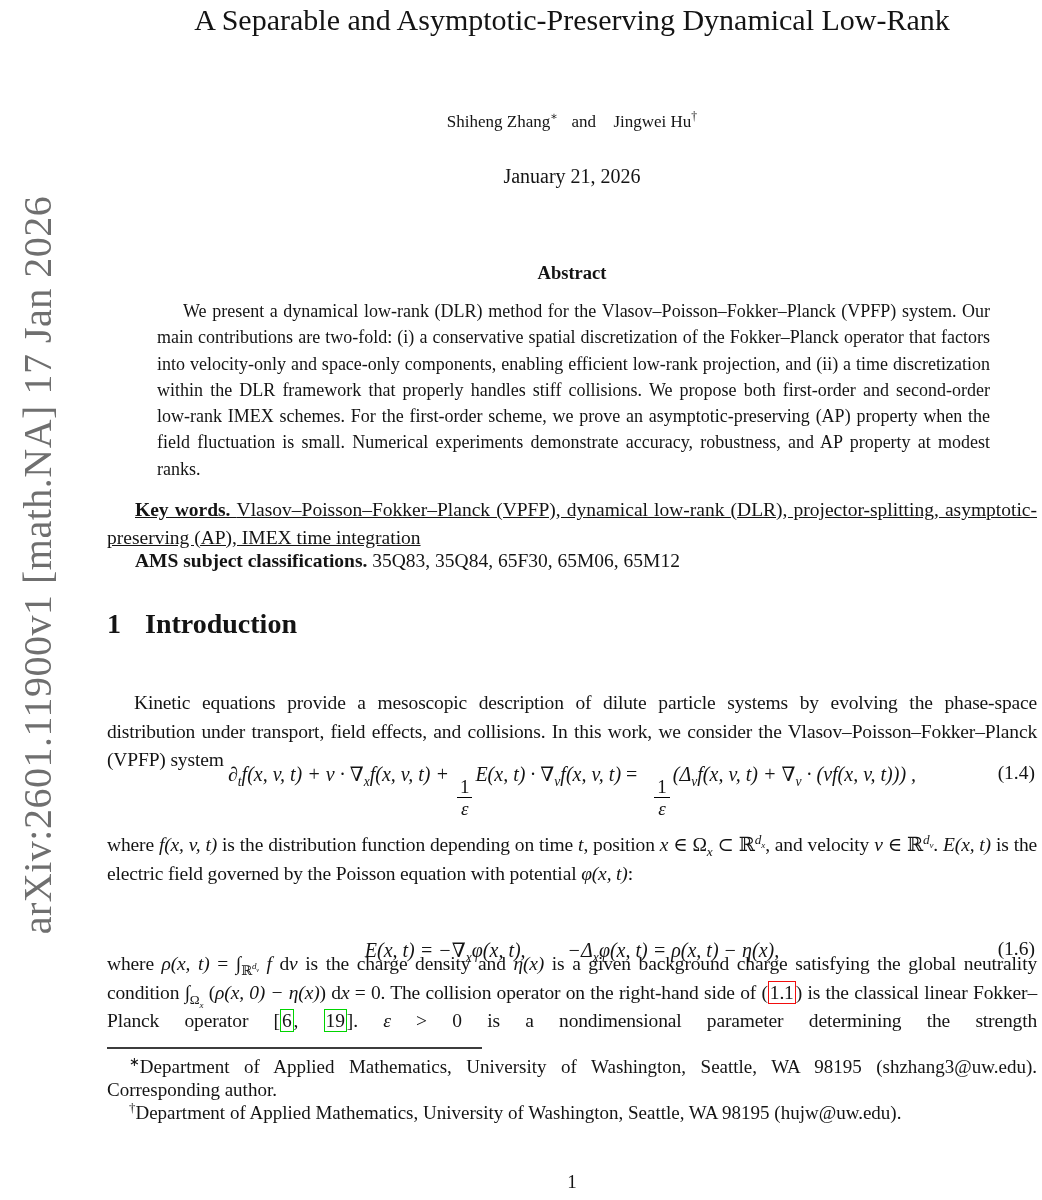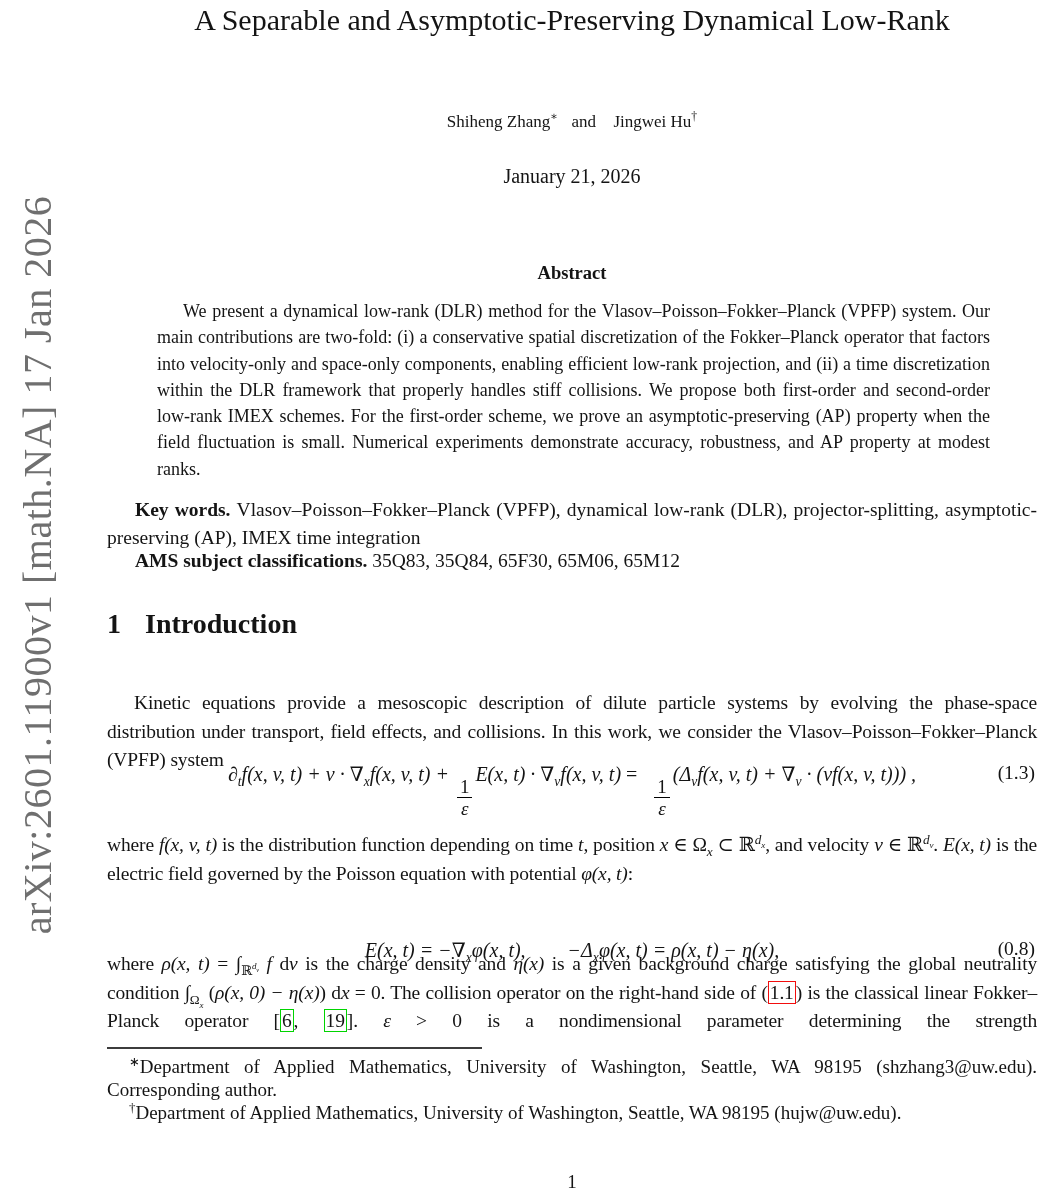--- a/index.html
+++ b/index.html
@@ -11,21 +11,21 @@
   .col{left:107px;width:930px;position:absolute;}
   .stamp{
     left:-372px;top:539px;width:820px;height:52px;line-height:52px;text-align:center;
     transform:rotate(-90deg);font-size:40px;color:#6f6f6f;white-space:nowrap;letter-spacing:0.5px;
   }
   .title{top:-7px;text-align:center;font-size:30px;line-height:53px;}
   .authors{top:112px;text-align:center;font-size:17px;}
   .date{top:165px;text-align:center;font-size:20px;}
   .abs-head{top:263px;text-align:center;font-weight:bold;font-size:18.5px;}
   .abs-body{top:298px;left:157px;width:833px;font-size:18px;line-height:26.3px;text-align:justify;text-indent:26px;}
-  .kw{top:496px;font-size:19.5px;line-height:27.5px;text-align:justify;text-indent:28px;}
+  .kw{top:496px;font-size:19.5px;line-height:27.5px;text-align:justify;text-indent:28px;text-decoration:underline;}
   .ams{top:550px;font-size:19.5px;text-indent:28px;}
   .sec{top:608px;font-size:28px;font-weight:bold;}
   .sec .num{display:inline-block;margin-right:24px;}
   .bodytext{font-size:19.5px;line-height:28.7px;text-align:justify;letter-spacing:-0.15px;}
   .p1{top:689px;text-indent:27px;}
   .p2{top:831px;}
   .p3{top:950px;text-align-last:justify;}
   .eqrow{position:absolute;left:107px;width:930px;display:flex;justify-content:center;align-items:flex-start;
          white-space:nowrap;font-size:20px;}
   .eq11{top:762px;height:58px;}
@@ -74,28 +74,28 @@
 <div class="col bodytext p1">Kinetic equations provide a mesoscopic description of dilute particle systems by evolving the phase-space distribution under transport, field effects, and collisions.  In this work, we consider the Vlasov–Poisson–Fokker–Planck (VPFP) system</div>
 
 <div class="eqrow eq11">
   <span><span class="it">∂</span><sub class="it">t</sub><span class="it">f(x, v, t) + v · ∇</span><sub class="it">x</sub><span class="it">f(x, v, t) + </span><span class="frac">
         <span class="num">1</span>
         <span class="den it">ε</span>
       </span><span class="it">E(x, t) · ∇</span><sub class="it">v</sub><span class="it">f(x, v, t) </span><span> = </span><span class="sp"></span><span class="frac">
         <span class="num">1</span>
         <span class="den it">ε</span>
       </span><span class="it">(Δ</span><sub class="it">v</sub><span class="it">f(x, v, t) + ∇</span><sub class="it">v</sub><span class="it"> · (vf(x, v, t))) ,</span></span>
-  <span class="eqlabel">(1.3)</span>
+  <span class="eqlabel">(1.4)</span>
 </div>
 
 <div class="col bodytext p2"><span>where </span><span class="it">f(x, v, t)</span><span> is the distribution function depending on time </span><span class="it">t</span><span>, position </span><span class="it">x</span><span> ∈ Ω</span><sub class="it">x</sub><span> ⊂ ℝ</span><sup><span class="it">d</span><sub class="it">x</sub></sup><span>, and velocity </span><span class="it">v</span><span> ∈ ℝ</span><sup><span class="it">d</span><sub class="it">v</sub></sup><span>. </span><span class="it">E(x, t)</span><span> is the electric field governed by the Poisson equation with potential </span><span class="it">φ(x, t)</span><span>:</span></div>
 
 <div class="eqrow eq12">
   <span><span class="it">E(x, t) = −∇</span><sub class="it">x</sub><span class="it">φ(x, t),</span><span class="gap"></span><span class="it">−Δ</span><sub class="it">x</sub><span class="it">φ(x, t) = ρ(x, t) − η(x),</span></span>
-  <span class="eqlabel">(0.8)</span>
+  <span class="eqlabel">(1.6)</span>
 </div>
 
 <div class="col bodytext p3"><span>where </span><span class="it">ρ(x, t)</span><span> = ∫</span><sub><span>ℝ</span><sup><span class="it">d</span><sub class="it">v</sub></sup></sub><span> </span><span class="it">f</span><span> d</span><span class="it">v</span><span> is the charge density and </span><span class="it">η(x)</span><span> is a given background charge satisfying the global neutrality condition ∫</span><sub><span>Ω</span><sub class="it">x</sub></sub><span> (</span><span class="it">ρ(x, 0) − η(x)</span><span>) d</span><span class="it">x</span><span> = 0.  The collision operator on the right-hand side of (</span><span class="box-red">1.1</span><span>) is the classical linear Fokker–Planck operator [</span><span class="box-green">6</span><span>, </span><span class="box-green">19</span><span>]. </span><span class="it">ε</span><span> &gt; 0 is a nondimensional parameter determining the strength</span></div>
 
 <div class="abs fnrule"></div>
 <div class="col fns">
   <div class="fn"><sup>∗</sup><span>Department of Applied Mathematics, University of Washington, Seattle, WA 98195 (shzhang3@uw.edu).  Corresponding author.</span></div>
   <div class="fn"><sup>†</sup><span>Department of Applied Mathematics, University of Washington, Seattle, WA 98195 (hujw@uw.edu).</span></div>
 </div>
 

